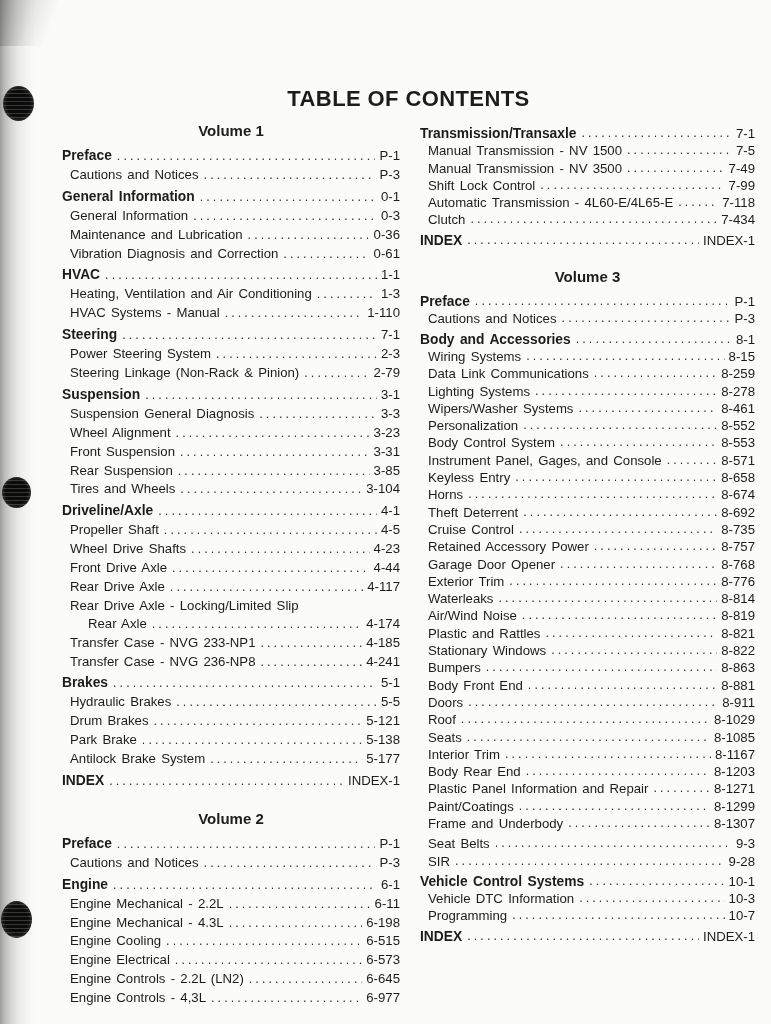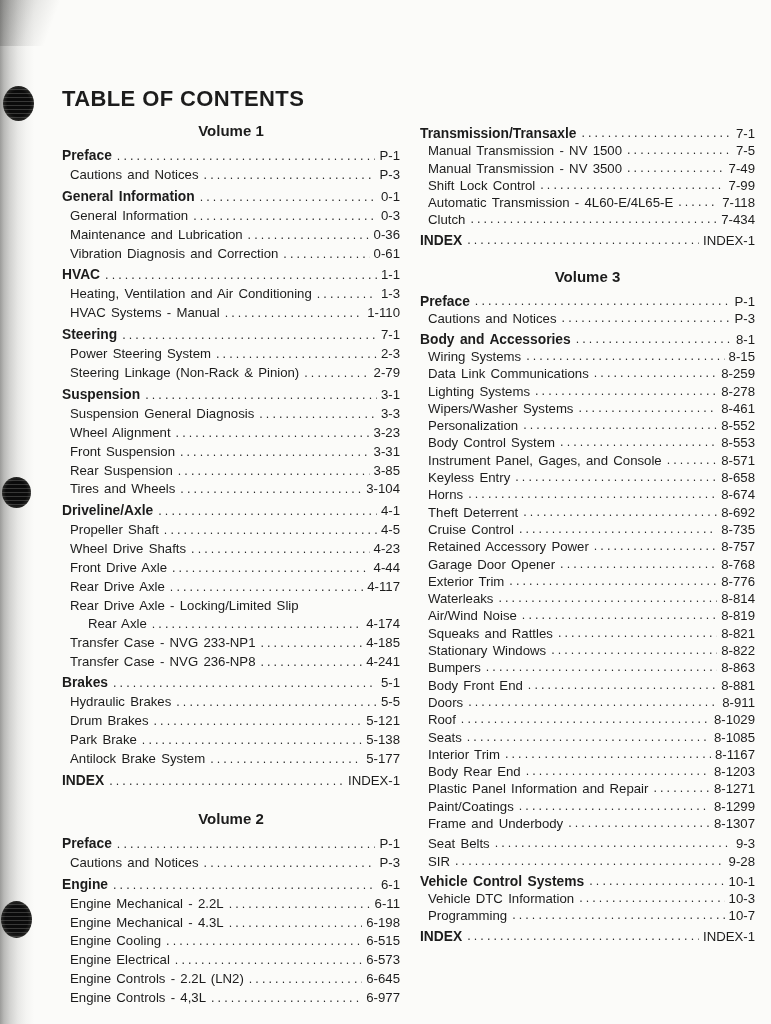--- a/index.html
+++ b/index.html
@@ -28,21 +28,21 @@
       repeating-linear-gradient(180deg, rgba(0,0,0,0) 0 3px, rgba(110,110,108,.45) 3px 4px),
       radial-gradient(ellipse at 50% 50%, #0b0b0b 52%, #262624 70%, rgba(110,110,108,.55) 84%, rgba(150,150,148,0) 96%);
   }
   .hole-1 { left:3px;  top:86px;  width:31px; height:35px; }
   .hole-2 { left:2px;  top:477px; width:29px; height:31px; }
   .hole-3 { left:1px;  top:901px; width:31px; height:37px; }
 
   .content { position:relative; padding:86px 16px 0 62px; }
   .title {
     font-size:22px; font-weight:700; letter-spacing:.4px;
-    text-align:left; margin-bottom:10px;
+    text-align:center; margin-bottom:10px;
   }
   .cols { display:flex; gap:20px; }
   .col { width:338px; }
   .col.right { width:335px; }
 
   .volume-heading {
     font-weight:700; font-size:15px; text-align:center;
     margin:19px 0 8px 0;
   }
   .col > .volume-heading:first-child { margin-top:0; }
@@ -444,21 +444,21 @@
             <span class="lbl">Waterleaks</span>
             <span class="dots"></span>
             <span class="pg">8-814</span>
           </div>
           <div class="row entry">
             <span class="lbl">Air/Wind Noise</span>
             <span class="dots"></span>
             <span class="pg">8-819</span>
           </div>
           <div class="row entry">
-            <span class="lbl">Squeaks and Rattles</span>
+            <span class="lbl">Plastic and Rattles</span>
             <span class="dots"></span>
             <span class="pg">8-821</span>
           </div>
           <div class="row entry">
             <span class="lbl">Stationary Windows</span>
             <span class="dots"></span>
             <span class="pg">8-822</span>
           </div>
           <div class="row entry">
             <span class="lbl">Bumpers</span>

